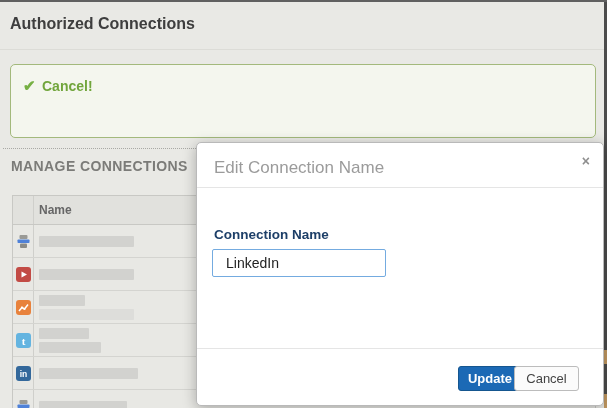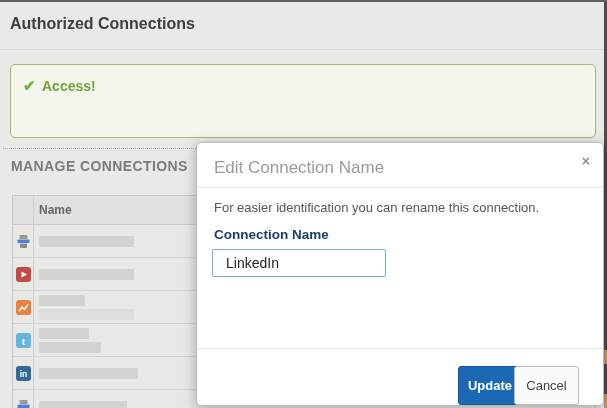--- a/index.html
+++ b/index.html
@@ -62,38 +62,38 @@
                         background:#e5e5e5; }
   .modal-desc { position:absolute; left:17px; top:57px; font-size:13px; color:#565656; }
   .field-label { position:absolute; left:17px; top:84px; font-size:13.5px;
                  font-weight:bold; color:#1d3f68; }
   .conn-input { position:absolute; left:15px; top:106px; width:174px; height:28px;
                 border:1px solid #74abe0; border-radius:2px; font-size:14px;
                 color:#222; padding:0 13px; outline:none;
                 font-family:"Liberation Sans", sans-serif; }
   .modal-foot-divider { position:absolute; left:0; top:205px; width:100%; height:1px;
                         background:#e5e5e5; }
-  .btn { position:absolute; top:223px; height:39px; font-size:13px; border-radius:3px;
+  .btn { position:absolute; top:223px; height:25px; font-size:13px; border-radius:3px;
          cursor:pointer; text-align:center; line-height:23px; }
   .btn-update { left:261px; width:64px; background:#1b69b5; border:1px solid #15568f;
                 color:#fff; font-weight:bold; }
   .btn-cancel { left:317px; width:65px; background:#fbfbfb; border:1px solid #bcbcbc;
                 color:#444; }
 </style>
 </head>
 <body>
 
 <div id="screen">
 
   <div class="page-title">Authorized Connections</div>
   <div class="header-divider"></div>
 
   <div class="alert">
     <span class="alert-check" style="color: rgb(118, 176, 67);">✔</span>
-    <span class="alert-title">Access!</span>
+    <span class="alert-title">Cancel!</span>
   </div>
 
   <div class="dotted-divider"></div>
 
   <div class="section-title">MANAGE CONNECTIONS</div>
 
   <div class="conn-table">
     <div class="conn-thead">
       <div class="icon-col"></div>
       <div class="name-col">Name</div>
@@ -181,21 +181,20 @@
 
   <div class="scrollbar">
     <div class="scroll-mark" style="top:348px;height:14px;"></div>
     <div class="scroll-mark" style="top:392px;height:16px;"></div>
   </div>
 
   <div class="modal">
     <div class="modal-title">Edit Connection Name</div>
     <div class="modal-close">×</div>
     <div class="modal-head-divider"></div>
-    <div class="modal-desc">For easier identification you can rename this connection.</div>
     <div class="field-label">Connection Name</div>
     <input class="conn-input" type="text" value="LinkedIn" style="">
     <div class="modal-foot-divider"></div>
     <button class="btn btn-update" style="background: rgb(27, 105, 181);">Update</button>
     <button class="btn btn-cancel">Cancel</button>
   </div>
 
 </div>
 
 </body></html>

